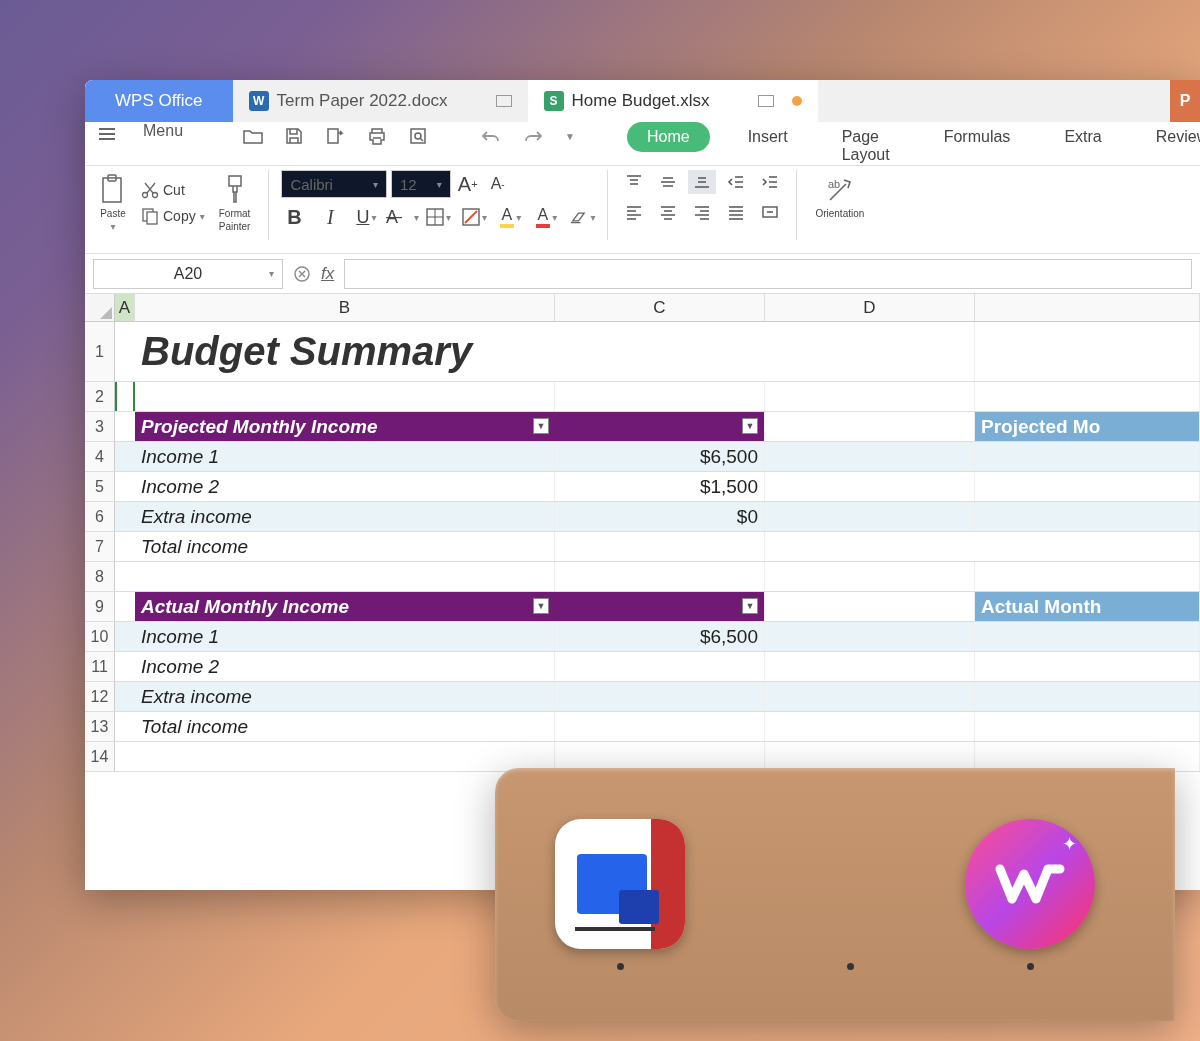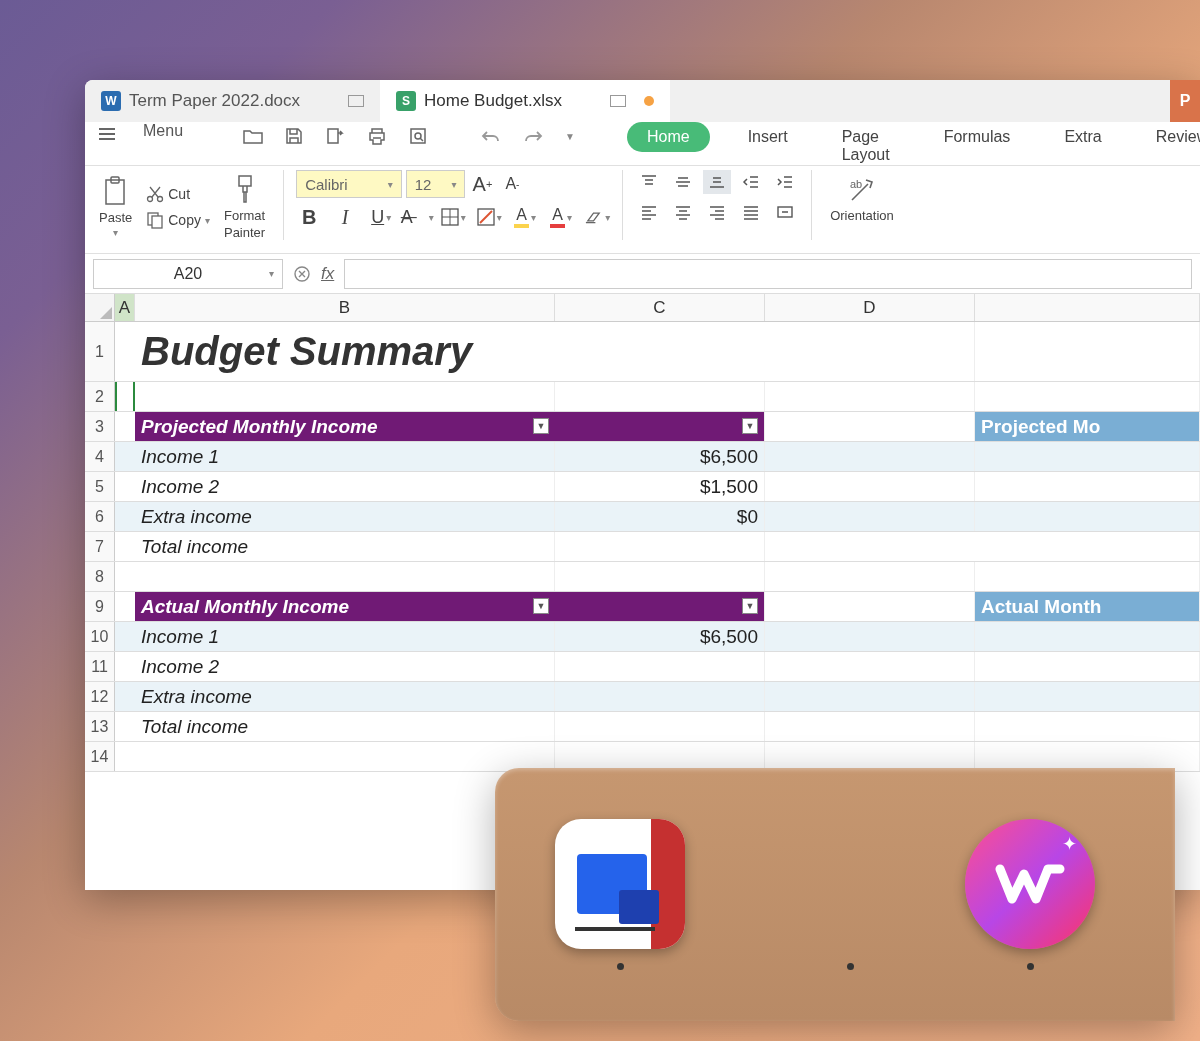--- a/index.html
+++ b/index.html
@@ -32,23 +32,23 @@
 .menu-label { color: #555; font-size: 16px; margin-right: 8px; }
 .qbtn { width: 28px; height: 28px; display: flex; align-items: center; justify-content: center; color: #666; cursor: pointer; }
 .sep { width: 1px; height: 24px; background: #ddd; margin: 0 4px; }
 .ribbon-tab { padding: 6px 16px; font-size: 16px; color: #444; cursor: pointer; }
 .ribbon-tab.active { background: #48bb78; color: #fff; border-radius: 16px; padding: 6px 20px; font-weight: 500; }
 
 .ribbon { display: flex; height: 88px; border-bottom: 1px solid #e0e0e0; padding: 4px 8px; gap: 8px; align-items: flex-start; }
 .rgroup { display: flex; flex-direction: column; align-items: center; font-size: 12px; color: #666; }
 .rgroup-row { display: flex; gap: 4px; align-items: center; }
 .big-btn { display: flex; flex-direction: column; align-items: center; gap: 2px; padding: 4px 6px; cursor: pointer; }
-.big-btn .lbl { font-size: 13px; color: #444; }
+.big-btn .lbl { font-size: 10px; color: #444; }
 .small-btn { display: flex; align-items: center; gap: 4px; padding: 2px 4px; font-size: 14px; color: #444; cursor: pointer; }
-.font-select { border: 1px solid #ccc; height: 28px; padding: 0 8px; font-size: 15px; display: flex; align-items: center; gap: 40px; cursor: pointer; background:#fef9c3;}
+.font-select { border: 1px solid #ccc; height: 28px; padding: 0 8px; font-size: 15px; display: flex; align-items: center; gap: 40px; cursor: pointer; background:#0f172a;}
 .font-select.size { gap: 20px; }
 .caret { font-size: 10px; color: #888; }
 .fmtrow { display: flex; gap: 10px; align-items: center; margin-top: 6px; }
 .fmtbtn { width: 26px; height: 26px; display: flex; align-items: center; justify-content: center; cursor: pointer; color: #444; font-size: 16px; }
 .align-grid { display: grid; grid-template-columns: repeat(5, 28px); gap: 6px; }
 .align-cell { width: 28px; height: 24px; display: flex; align-items: center; justify-content: center; cursor: pointer; color: #555; }
 .align-cell.sel { background: #e3e7eb; }
 
 .fxbar { display: flex; align-items: center; height: 40px; border-bottom: 1px solid #ddd; padding: 4px 8px; gap: 10px; }
 .namebox { border: 1px solid #ccc; width: 190px; height: 30px; display: flex; align-items: center; justify-content: center; position: relative; font-size: 16px; color: #333; background:#fff; }
@@ -104,20 +104,21 @@
 .wps-app svg { width: 80px; height: 80px; }
 .wps-app .spark { position: absolute; top: 14px; right: 18px; color:#fff; font-size: 18px; }
 svg { display: block; }
 </style>
 </head>
 <body>
 
 <div class="window">
 
   <div class="tabbar">
+    <div class="tab-main">WPS Office</div>
     <div class="tab-doc">
       <span class="tab-icon-w">W</span>
       <span>Term Paper 2022.docx</span>
       <span class="tab-right-icon"></span>
     </div>
     <div class="tab-doc active">
       <span class="tab-icon-s">S</span>
       <span>Home Budget.xlsx</span>
       <span class="tab-right-icon"></span>
       <span class="tab-dot"></span>

